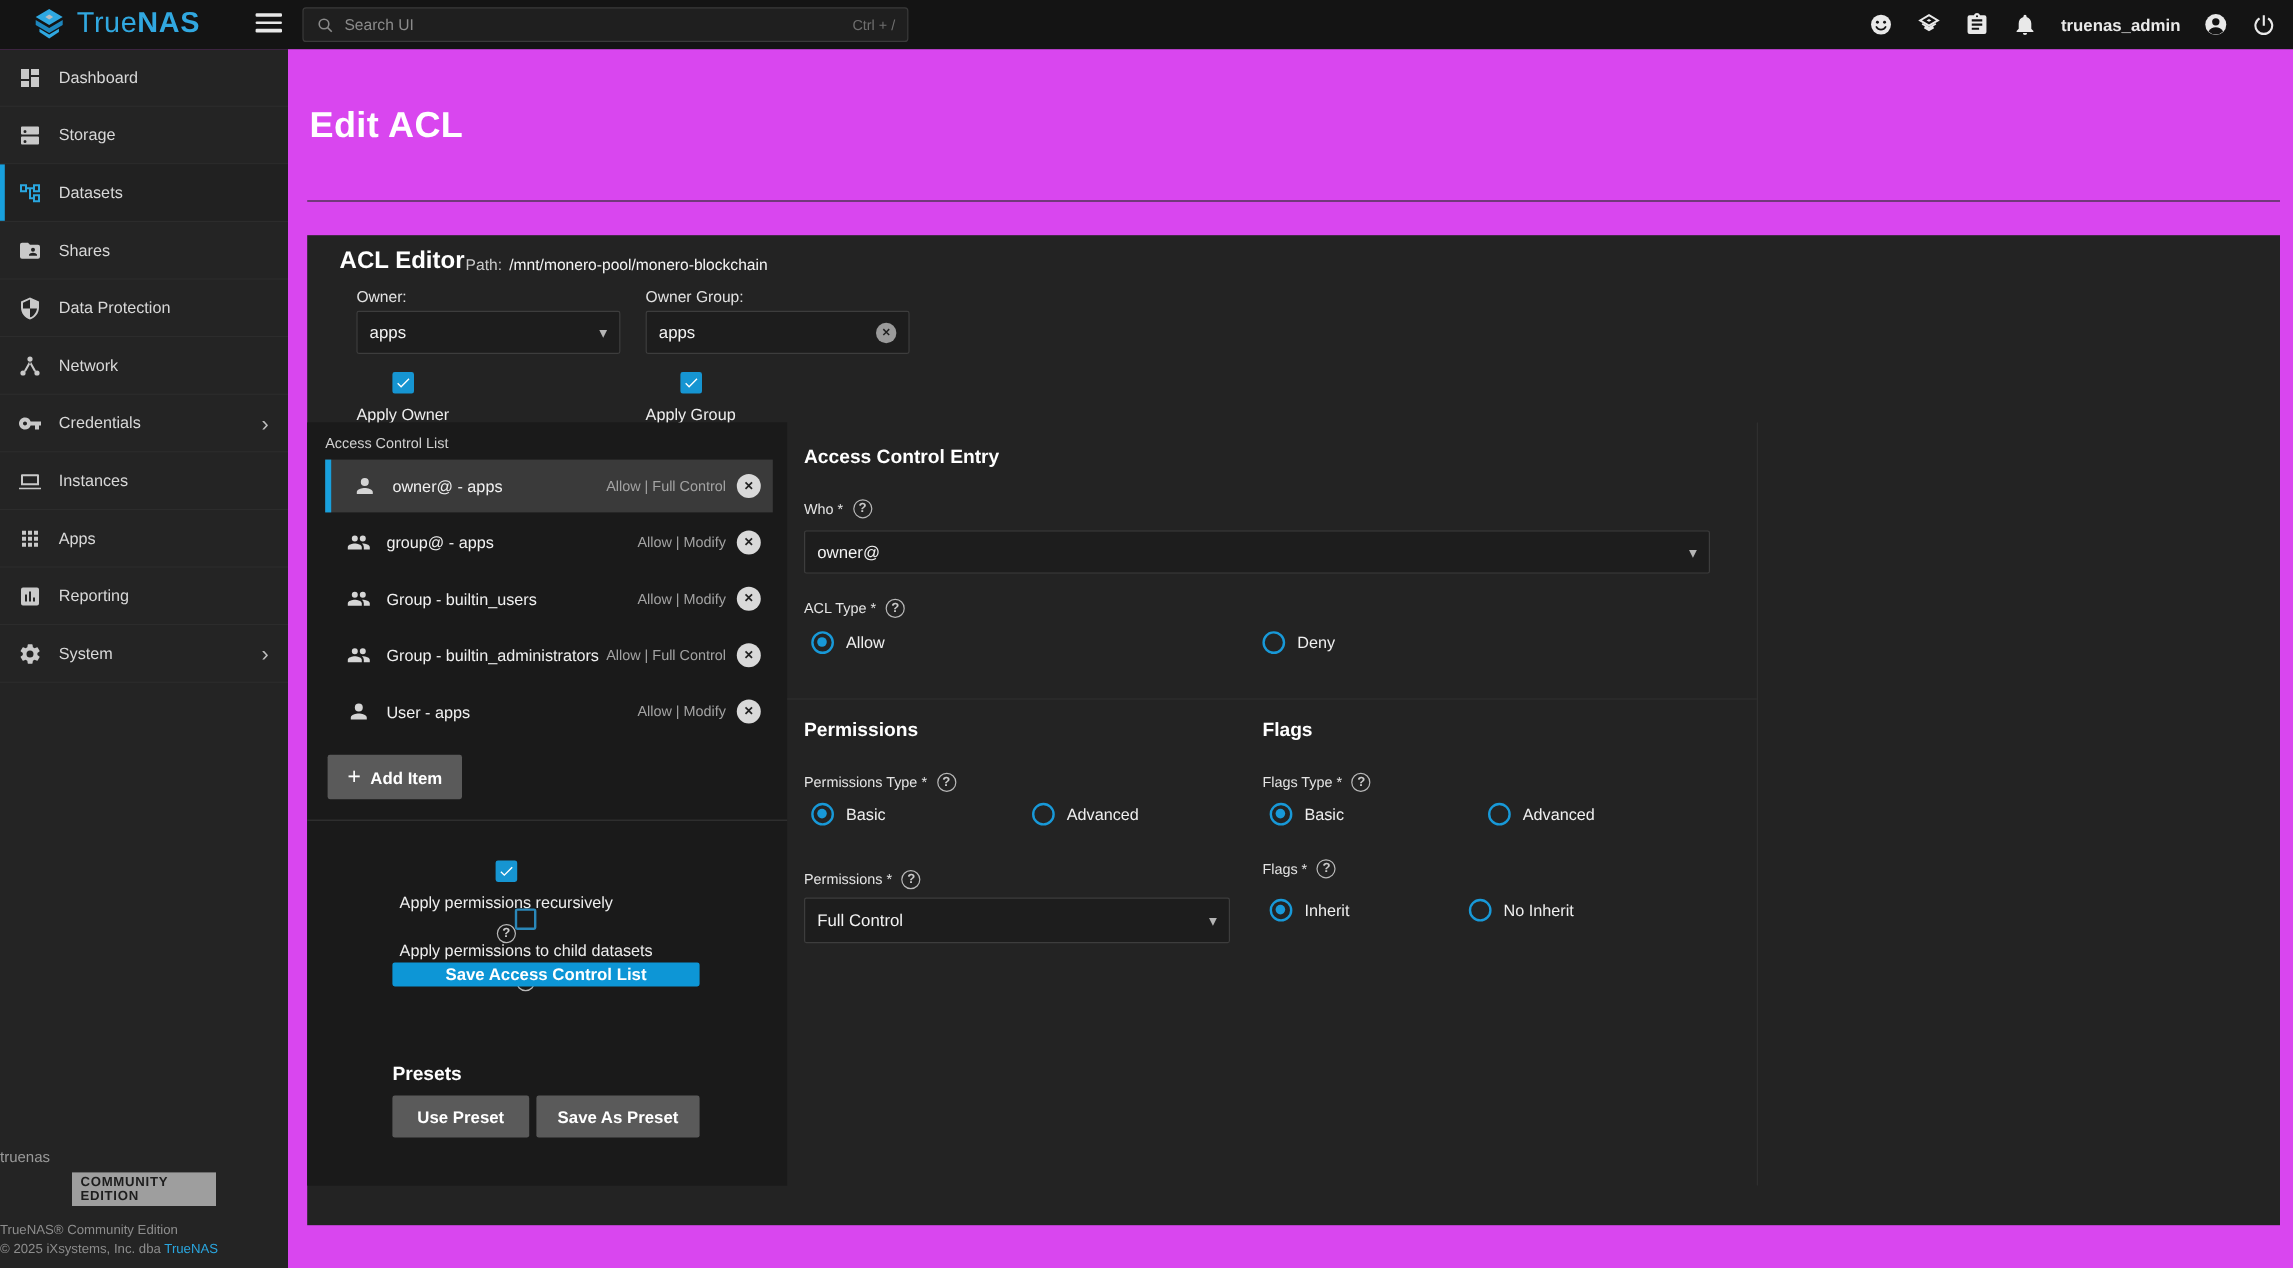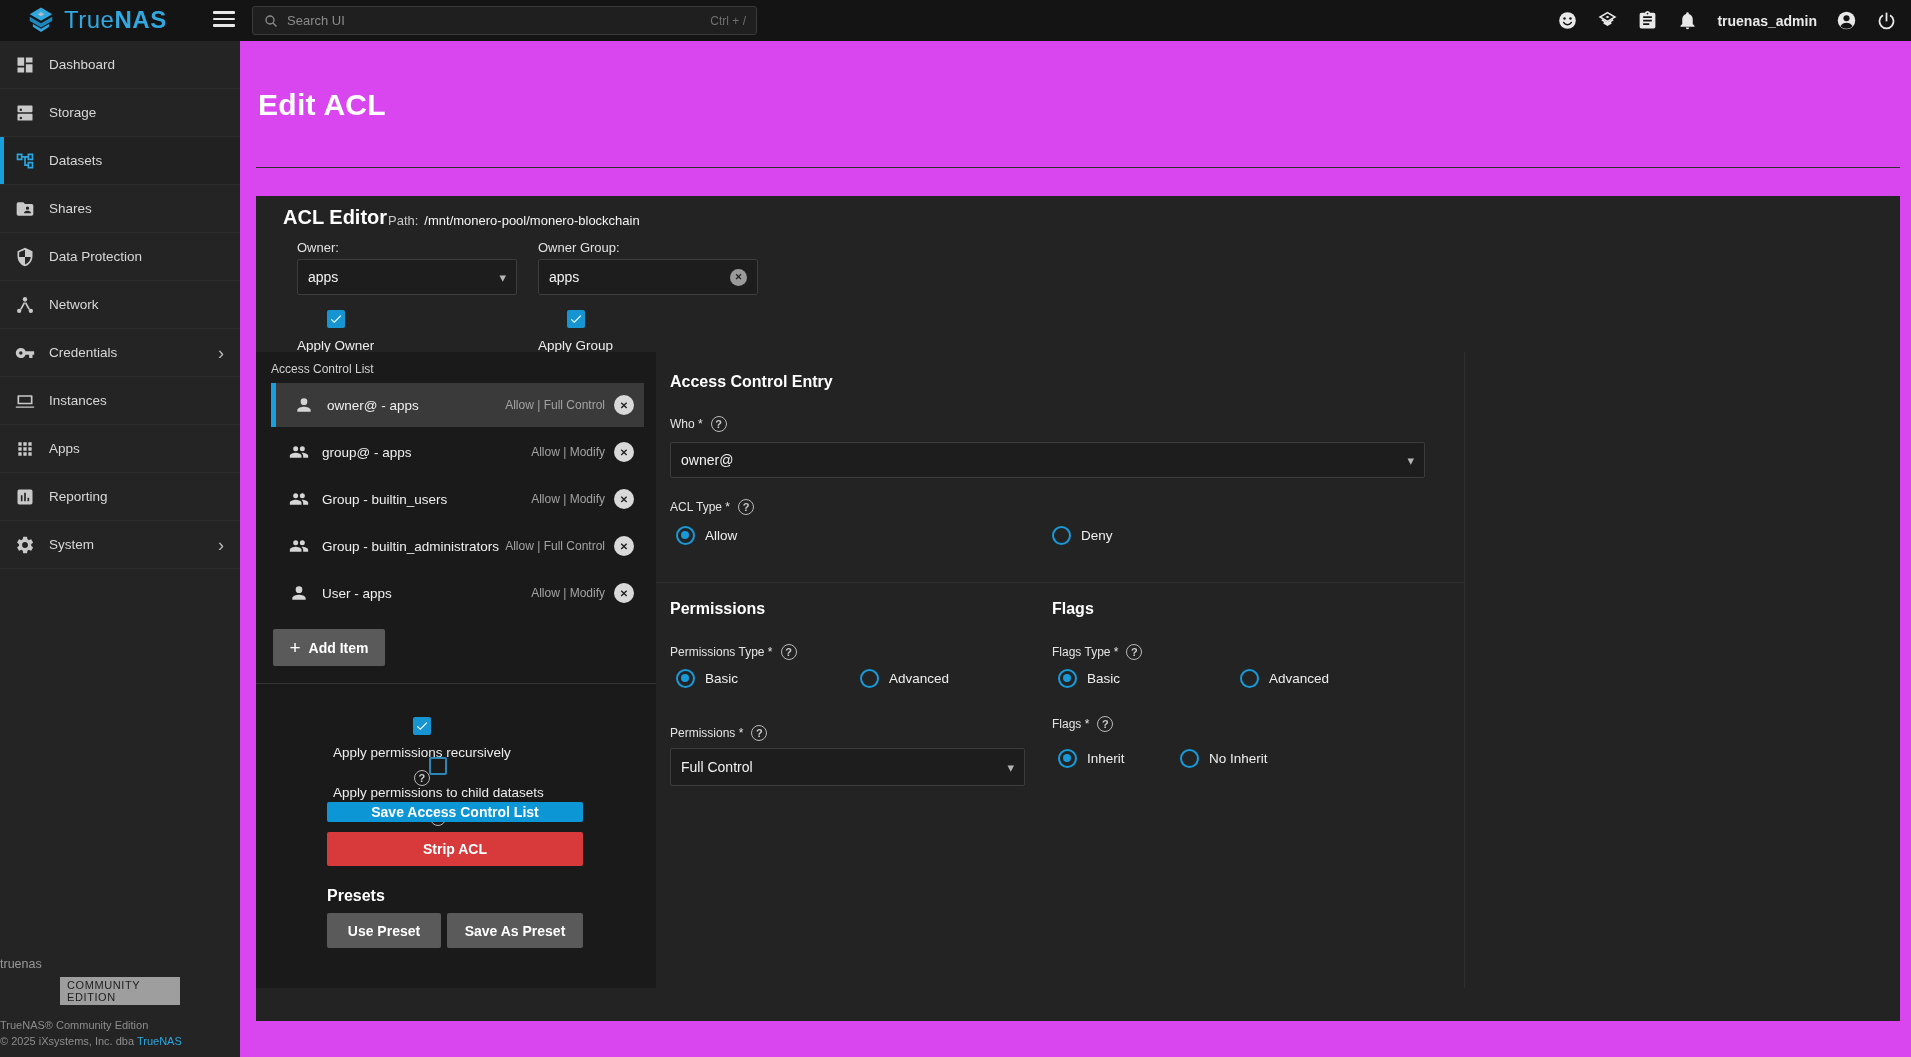--- a/index.html
+++ b/index.html
@@ -28,21 +28,21 @@
   
   .sidebar { position:absolute; left:0; top:41px; width:240px; bottom:0; background:#242424; z-index:20; }
   .nav-item { position:relative; height:48px; display:flex; align-items:center; padding-left:15px; border-bottom:1px solid #2c2c2c; color:#d8d8d8; font-size:13.5px; cursor:pointer; }
   .nav-item .nicon { width:20px; height:20px; margin-right:14px; color:#c9c9c9; display:flex; }
   .nav-item .nicon svg { width:20px; height:20px; }
   .nav-item.active { background:#212121; }
   .nav-item.active::before { content:""; position:absolute; left:0; top:0; bottom:0; width:4px; background:#18a0dd; }
   .nav-item.active .nicon { color:#2aa7e0; }
   .nav-chevron { margin-left:auto; margin-right:16px; color:#bdbdbd; font-size:18px; line-height:1; }
   .hostname { position:absolute; bottom:86px; left:0; right:0; color:#9a9a9a; font-size:12.5px; }
-  .edition { position:absolute; bottom:52px; left:50%; transform:translateX(-50%); background:#9e9e9e; color:#1d1d1d; font-size:11px; font-weight:400; letter-spacing:.6px; padding:2px 7px; }
+  .edition { position:absolute; bottom:52px; left:50%; transform:translateX(-50%); background:#9e9e9e; color:#1d1d1d; font-size:11px; font-weight:700; letter-spacing:.6px; padding:2px 7px; }
   .foot1 { position:absolute; bottom:26px; left:0; right:0; color:#8d8d8d; font-size:11px; }
   .foot2 { position:absolute; bottom:10px; left:0; right:0; color:#8d8d8d; font-size:11px; }
   .foot2 a { color:#2aa7e0; text-decoration:none; cursor:pointer; }
 
   
   .page-title { position:absolute; left:258px; top:88px; font-size:30px; font-weight:700; letter-spacing:.3px; color:#fff; }
   .title-rule { position:absolute; left:256px; right:11px; top:167px; border-top:1px solid #303030; }
 
   .card { position:absolute; left:256px; top:196px; width:1644px; height:825px; background:#232323; }
 
@@ -382,21 +382,20 @@
         <span>Apply permissions recursively</span>
         <span class="help">?</span>
       </div>
       <div class="cb-row cb-child">
         <span class="cb"></span>
         <span>Apply permissions to child datasets</span>
         <span class="help">?</span>
       </div>
 
       <div class="btn btn-blue save-btn">Save Access Control List</div>
-      <div class="btn btn-red strip-btn">Strip ACL</div>
 
       <div class="presets-h">Presets</div>
       <div class="btn btn-gray use-preset">Use Preset</div>
       <div class="btn btn-gray saveas-preset">Save As Preset</div>
     </div>
 
     <div class="ace-h">Access Control Entry</div>
 
     <div class="small-label" style="left:414px; top:220px;">
       <span>Who *</span>
@@ -462,19 +461,19 @@
     </div>
 
     <div class="small-label" style="left:796px; top:520px;">
       <span>Flags *</span>
         <span class="help">?</span>
     </div>
     <div class="radio-pair" style="left:802px; top:553px;">
       <span class="radio sel"></span>
         <span>Inherit</span>
     </div>
-    <div class="radio-pair" style="left:924px; top:553px;">
+    <div class="radio-pair" style="left:968px; top:553px;">
       <span class="radio"></span>
         <span>No Inherit</span>
     </div>
 
   </div>
 </div>
 
 </body></html>

